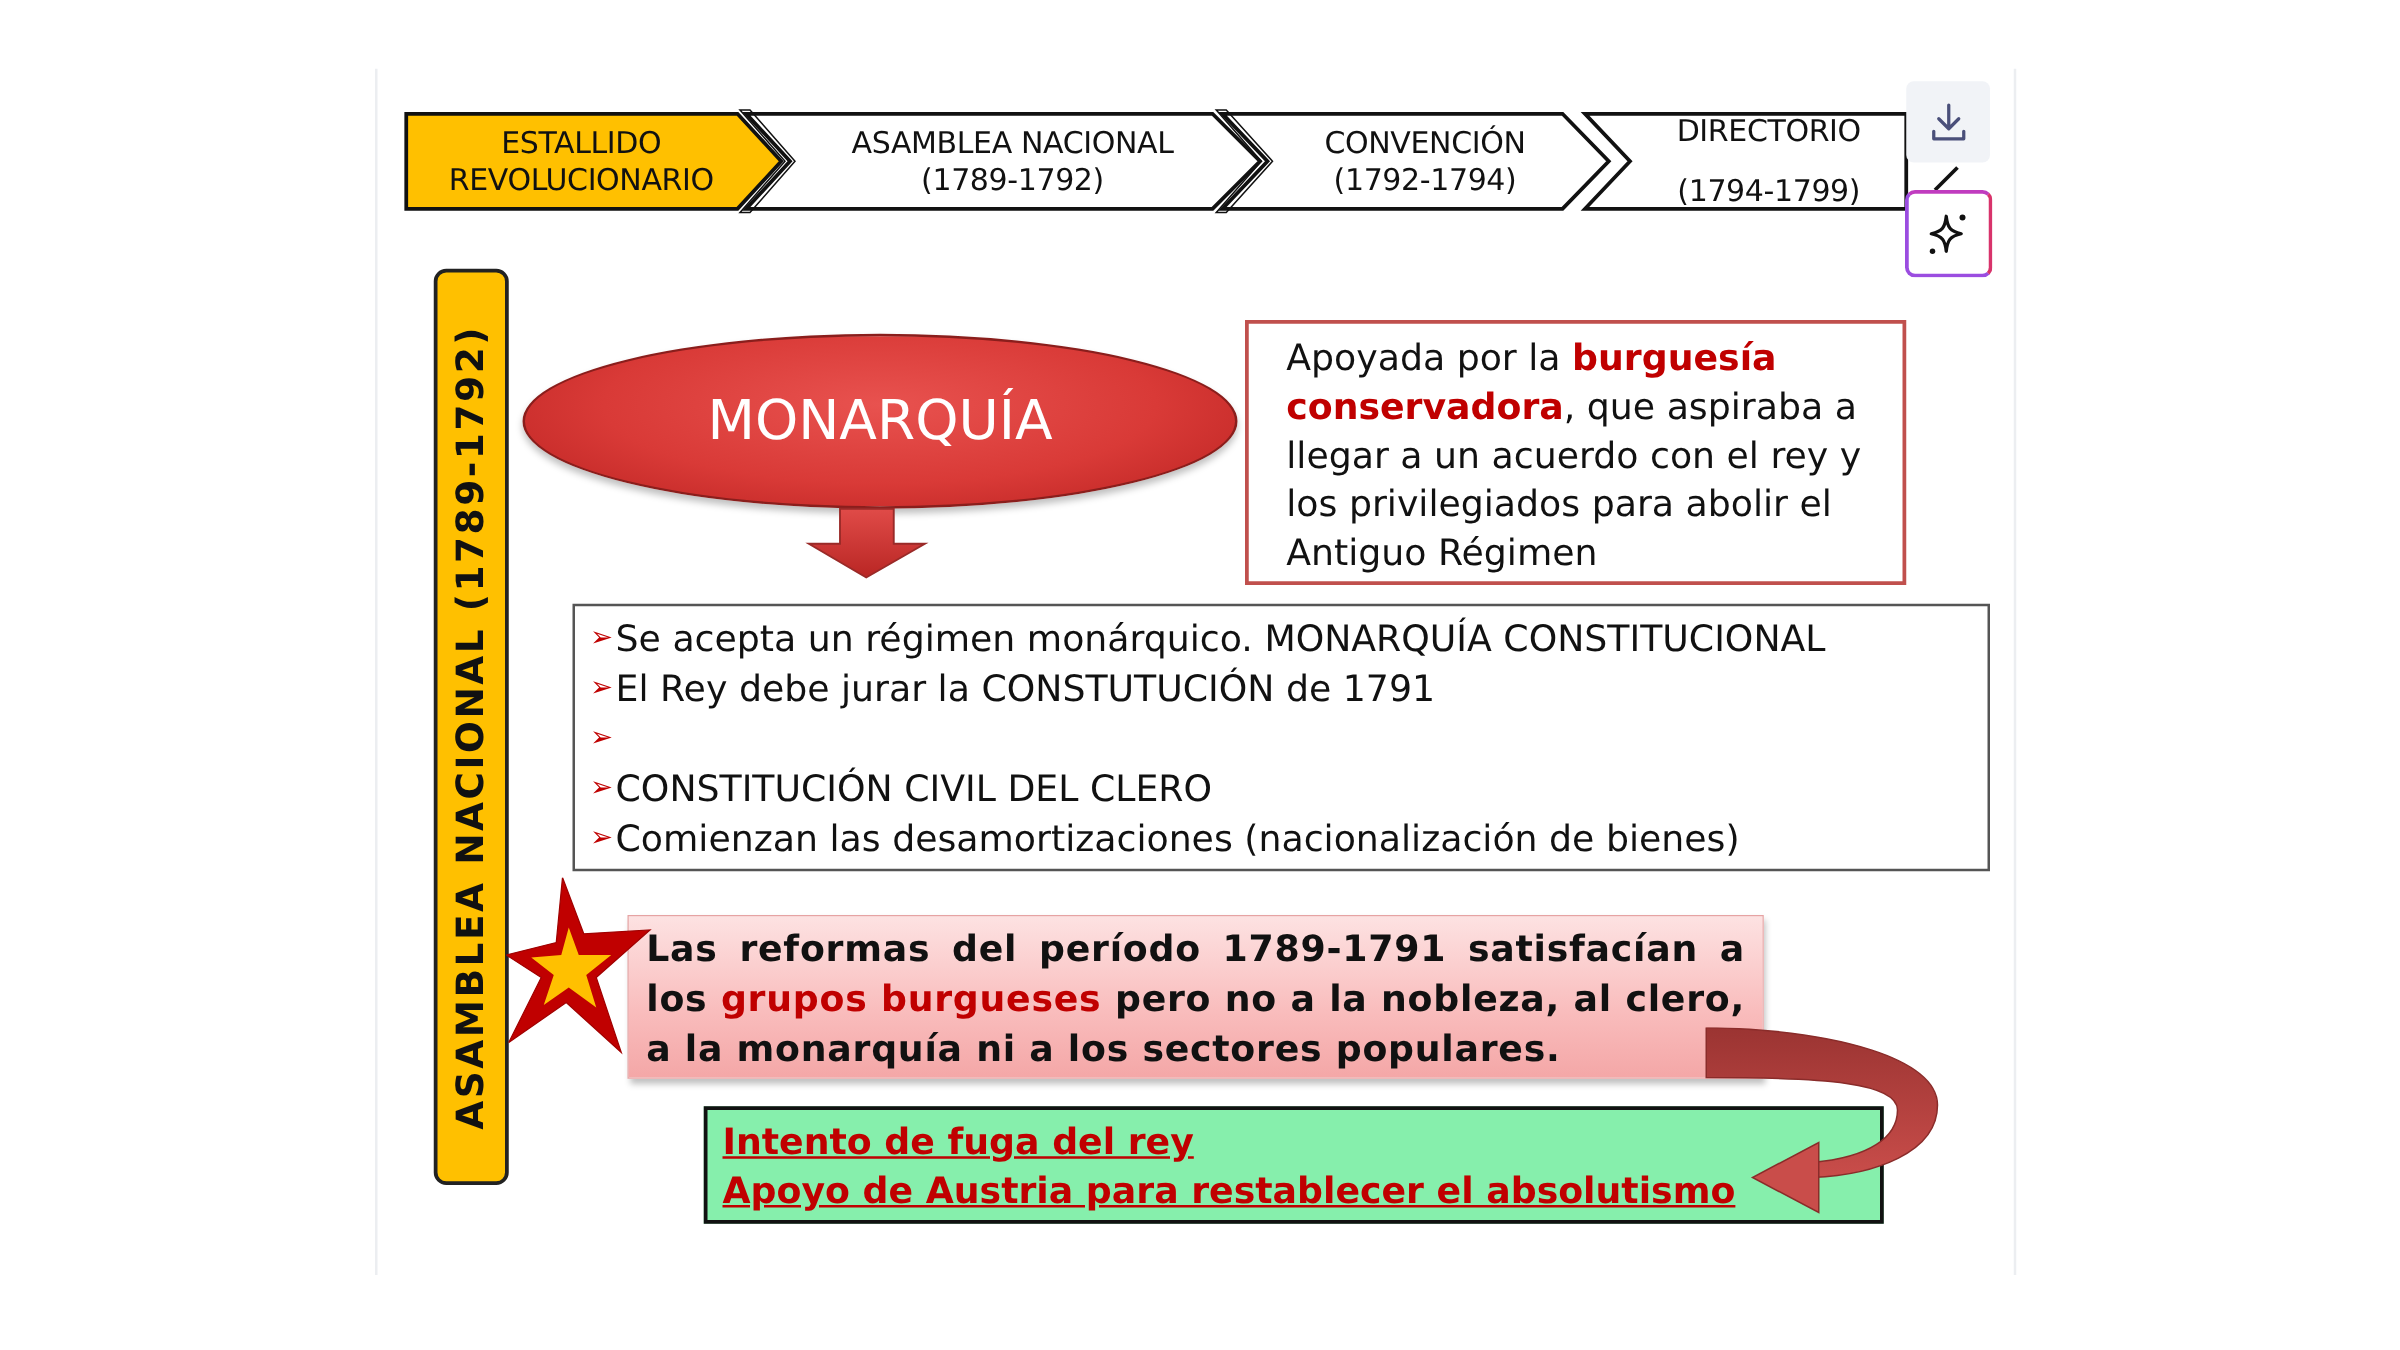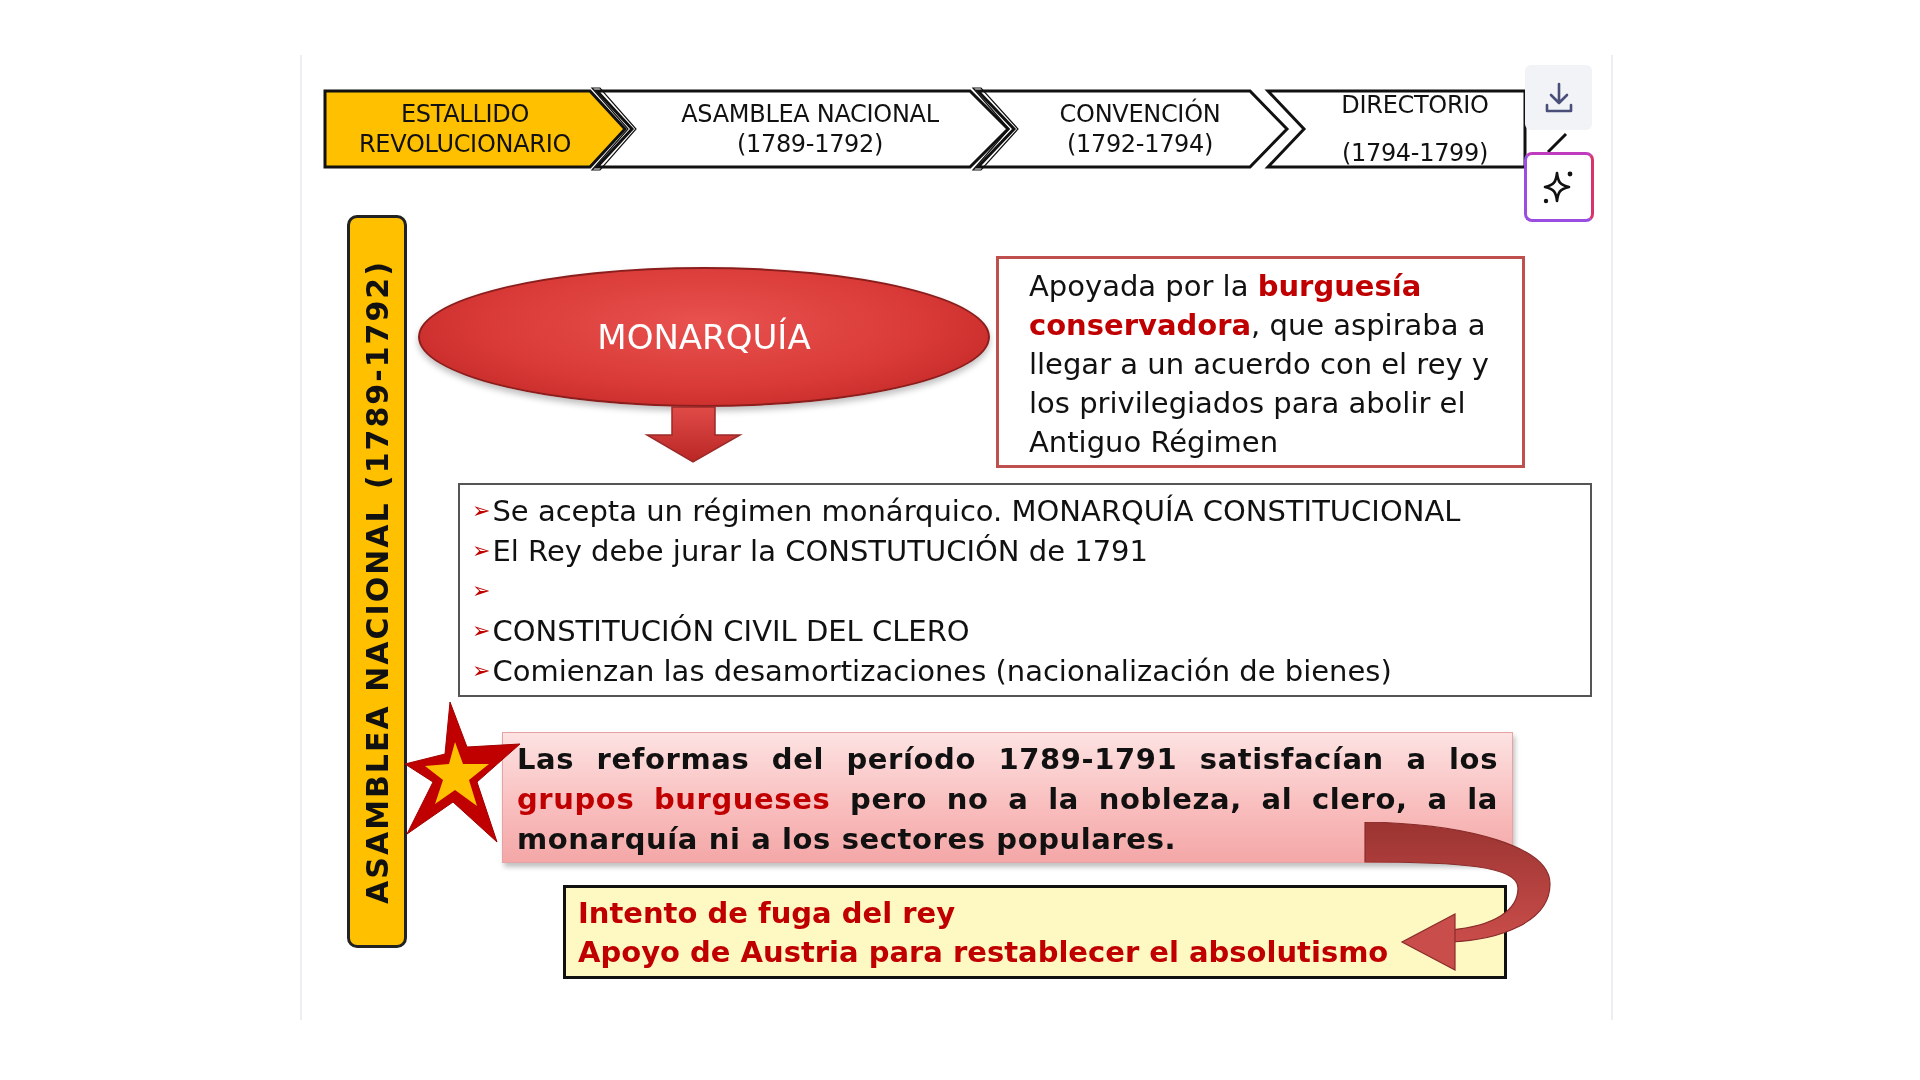--- a/index.html
+++ b/index.html
@@ -39,47 +39,47 @@
     transform: translate(-50%, -50%) rotate(-90deg);
     white-space: nowrap; font-weight: bold; font-size: 30px; letter-spacing: 2px; color: #111;
   }
   .ellipse {
     position: absolute; left: 418px; top: 267px; width: 572px; height: 140px;
     border-radius: 50%;
     background: radial-gradient(ellipse at 50% 40%, #e8524f 0%, #d93a37 55%, #b8201f 100%);
     border: 2px solid #8a1e1c; box-sizing: border-box;
     box-shadow: 0 4px 6px rgba(0,0,0,0.25);
     display: flex; flex-direction: row; align-items: center; justify-content: center;
-    color: #fff; font-size: 34px; line-height: 42px; text-align: center;
+    color: #fff; font-size: 44px; line-height: 42px; text-align: center;
   }
   .redbox {
     position: absolute; left: 996px; top: 256px; width: 529px; height: 212px;
     border: 3px solid #c0504d; box-sizing: border-box; background: #fff;
     padding: 8px 30px; font-size: 29px; line-height: 39px; color: #111;
   }
   .hl { color: #c00000; font-weight: bold; }
   .listbox {
     position: absolute; left: 458px; top: 483px; width: 1134px; height: 214px;
     border: 2px solid #555; box-sizing: border-box; background: #fff;
     padding: 6px 12px; font-size: 29px; line-height: 40px; color: #111;
   }
   .list-item { display: flex; align-items: center; white-space: nowrap; }
   .bullet { color: #c00000; font-size: 22px; margin-right: 2px; }
   .pinkbox {
-    position: absolute; left: 502px; top: 732px; width: 1011px; height: 131px;
+    position: absolute; left: 502px; top: 732px; width: 909px; height: 131px;
     background: linear-gradient(180deg, #fde2e2 0%, #f9bcbc 60%, #f4a7a7 100%);
     border: 1px solid #e6a3a3; box-sizing: border-box;
     box-shadow: 2px 4px 5px rgba(0,0,0,0.25);
     padding: 6px 14px; font-size: 29px; line-height: 40px; font-weight: bold; color: #111;
     letter-spacing: 0.6px; text-align: justify;
   }
   .bottombox {
     position: absolute; left: 563px; top: 885px; width: 944px; height: 94px;
-    border: 3px solid #111; box-sizing: border-box; background: #fef9c3;
-    padding: 6px 12px; font-size: 29px; line-height: 39px; font-weight: bold; color: #c00000;
+    border: 3px solid #111; box-sizing: border-box; background: #86efac;
+    padding: 6px 12px; font-size: 29px; line-height: 39px; font-weight: bold; color: #c00000; text-decoration: underline;
   }
 </style>
 </head>
 <body>
 
 <div class="frame"></div>
 
 <svg class="abs" style="left:0;top:0" width="1920" height="1080">
   <polygon points="325,91 590,91 625,129 590,167 325,167" fill="#ffc000" stroke="#111" stroke-width="3"></polygon>
   <polygon points="597,91 970,91 1008,129 970,167 597,167 632,129" fill="#fff" stroke="#111" stroke-width="3"></polygon>

